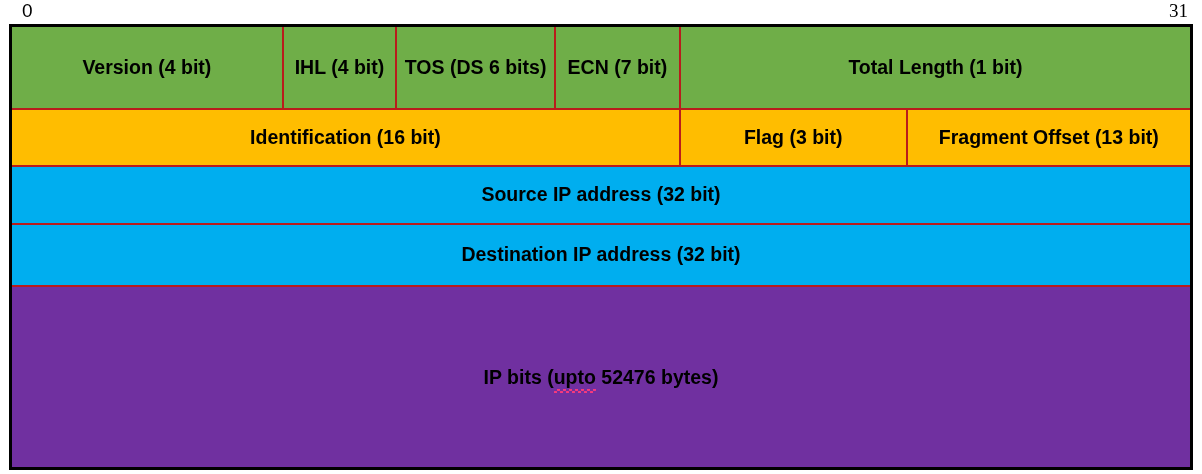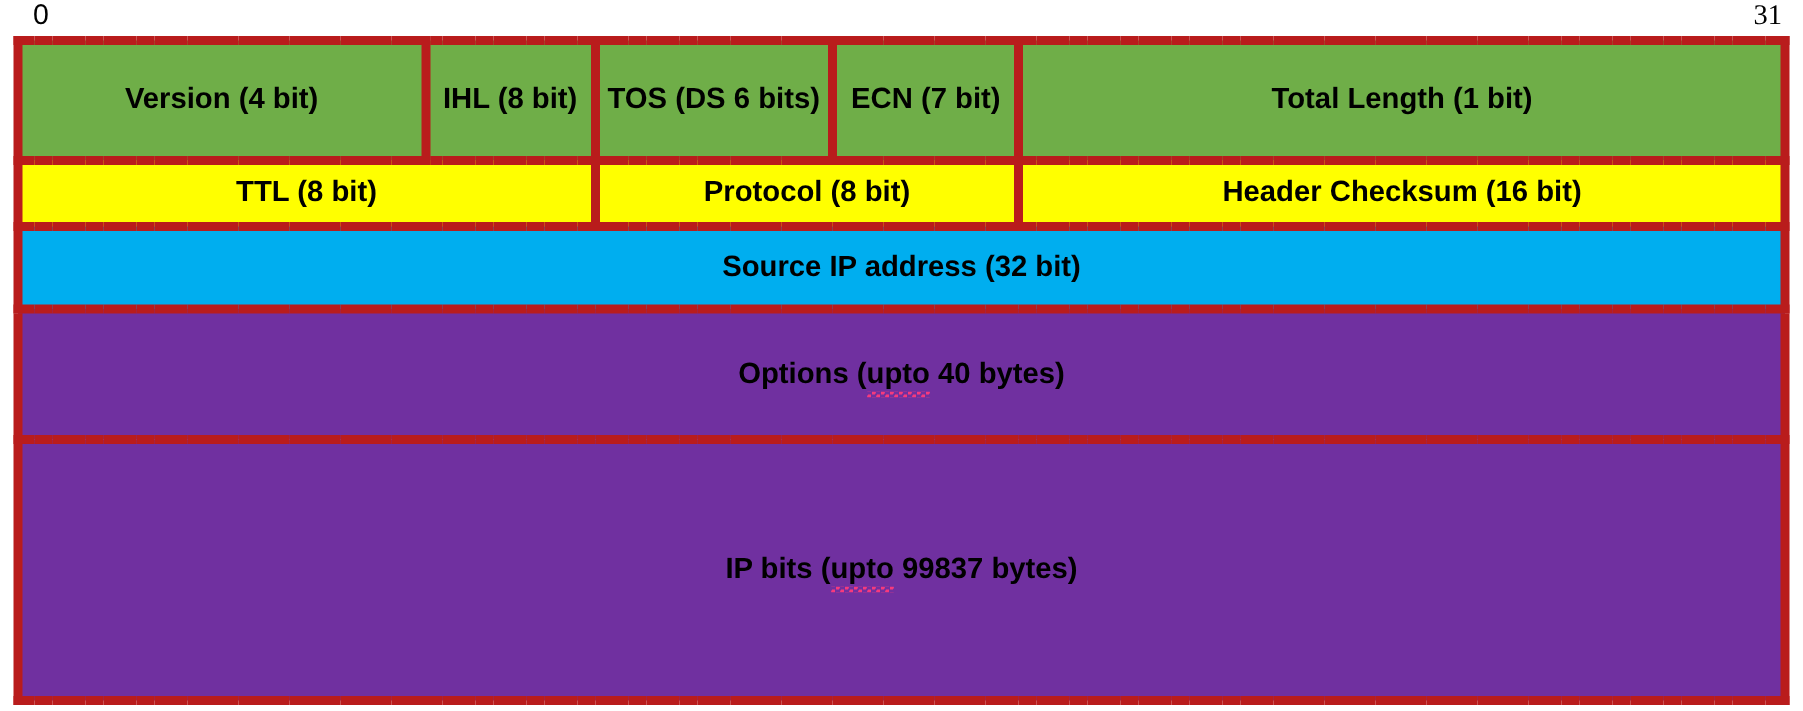--- a/index.html
+++ b/index.html
@@ -44,21 +44,21 @@
     top: 24px;
     width: 1184px;
     height: 446px;
     border-collapse: collapse;
     table-layout: fixed;
     border: 3px solid #000000;
     box-sizing: border-box;
   }
   .packet-table tr { }
   .packet-table td {
-    border: 6px solid #b91c1c;
+    border: 2px solid #b91c1c;
     text-align: center;
     vertical-align: middle;
     font-weight: bold;
     font-size: 19.5px;
     color: #000000;
     line-height: 1.18;
     padding: 2px 3px;
     box-sizing: border-box;
     font-family: "Liberation Sans", sans-serif;
   }
@@ -104,41 +104,41 @@
   <div class="bit-ruler">
     <span class="bit-label left">0</span>
     <span class="bit-label right">31</span>
   </div>
 
   <table class="packet-table">
     <tbody>
 
       <tr class="r-green">
         <td class="c-green" colspan="24">Version (4 bit)</td>
-        <td class="c-green" colspan="10">IHL (8 bit)</td>
+        <td class="c-green" colspan="10">IHL (4 bit)</td>
         <td class="c-green" colspan="14">TOS (DS 6 bits)</td>
         <td class="c-green" colspan="11">ECN (7 bit)</td>
         <td class="c-green" colspan="45">Total Length (1 bit)</td>
       </tr>
 
+      <tr class="r-orange">
+        <td class="c-orange" colspan="59">Identification (16 bit)</td>
+        <td class="c-orange" colspan="20">Flag (3 bit)</td>
+        <td class="c-orange" colspan="25">Fragment Offset (13 bit)</td>
+      </tr>
 
-      <tr class="r-yellow">
-        <td class="c-yellow" colspan="34">TTL (8 bit)</td>
-        <td class="c-yellow" colspan="25">Protocol (8 bit)</td>
-        <td class="c-yellow" colspan="45">Header Checksum (16 bit)</td>
-      </tr>
 
       <tr class="r-blue">
         <td class="c-blue" colspan="104">Source IP address (32 bit)</td>
       </tr>
 
-
-      <tr class="r-opt">
-        <td class="c-purple" colspan="104"><span>Options (</span><span class="squiggle">upto</span><span> 40 bytes)</span></td>
+      <tr class="r-blue2">
+        <td class="c-blue" colspan="104">Destination IP address (32 bit)</td>
       </tr>
 
+
       <tr class="r-data">
-        <td class="c-purple" colspan="104"><span>IP bits (</span><span class="squiggle">upto</span><span> 99837 bytes)</span></td>
+        <td class="c-purple" colspan="104"><span>IP bits (</span><span class="squiggle">upto</span><span> 52476 bytes)</span></td>
       </tr>
 
     </tbody>
   </table>
 </div>
 
 </body></html>

